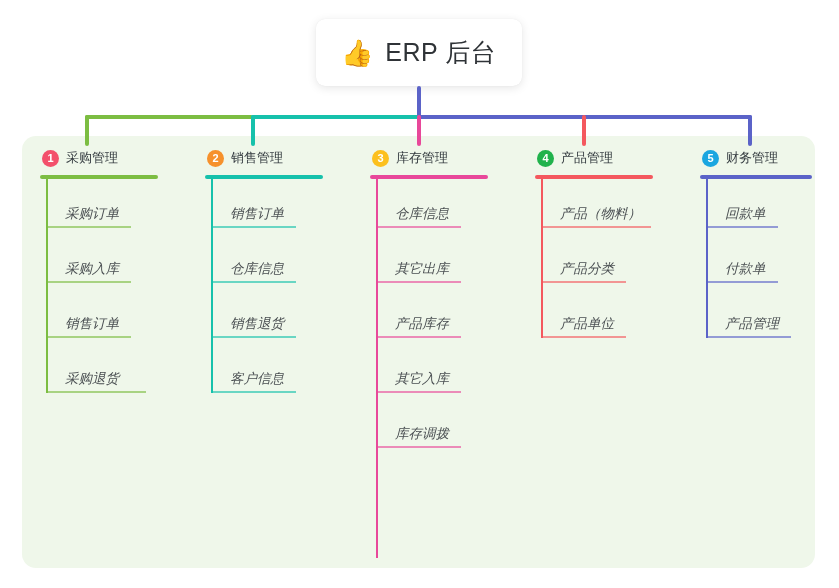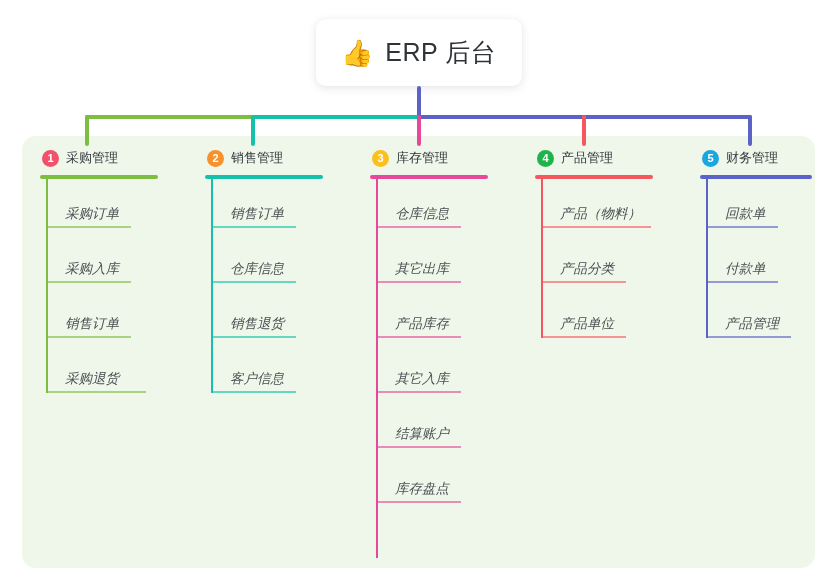--- a/index.html
+++ b/index.html
@@ -219,25 +219,21 @@
         </div>
         <div class="item">
           <span class="item-label">产品库存</span>
           <div class="item-rule" style="width: 85px; background: rgb(232, 72, 154); opacity: 0.62;"></div>
         </div>
         <div class="item">
           <span class="item-label">其它入库</span>
           <div class="item-rule" style="width: 85px; background: rgb(232, 72, 154); opacity: 0.62;"></div>
         </div>
         <div class="item">
-          <span class="item-label">结算账户</span>
-          <div class="item-rule" style="width: 85px; background: rgb(232, 72, 154); opacity: 0.62;"></div>
-        </div>
-        <div class="item">
-          <span class="item-label">库存盘点</span>
+          <span class="item-label">库存调拨</span>
           <div class="item-rule" style="width: 85px; background: rgb(232, 72, 154); opacity: 0.62;"></div>
         </div>
       </div>
     </div>
     <div class="column" style="left: 535px;">
       <div class="col-header">
         <span class="badge" style="background: rgb(33, 178, 76);">4</span>
         <span class="col-title">产品管理</span>
       </div>
       <div class="col-rule" style="width: 118px; background: rgb(244, 88, 94);"></div>

